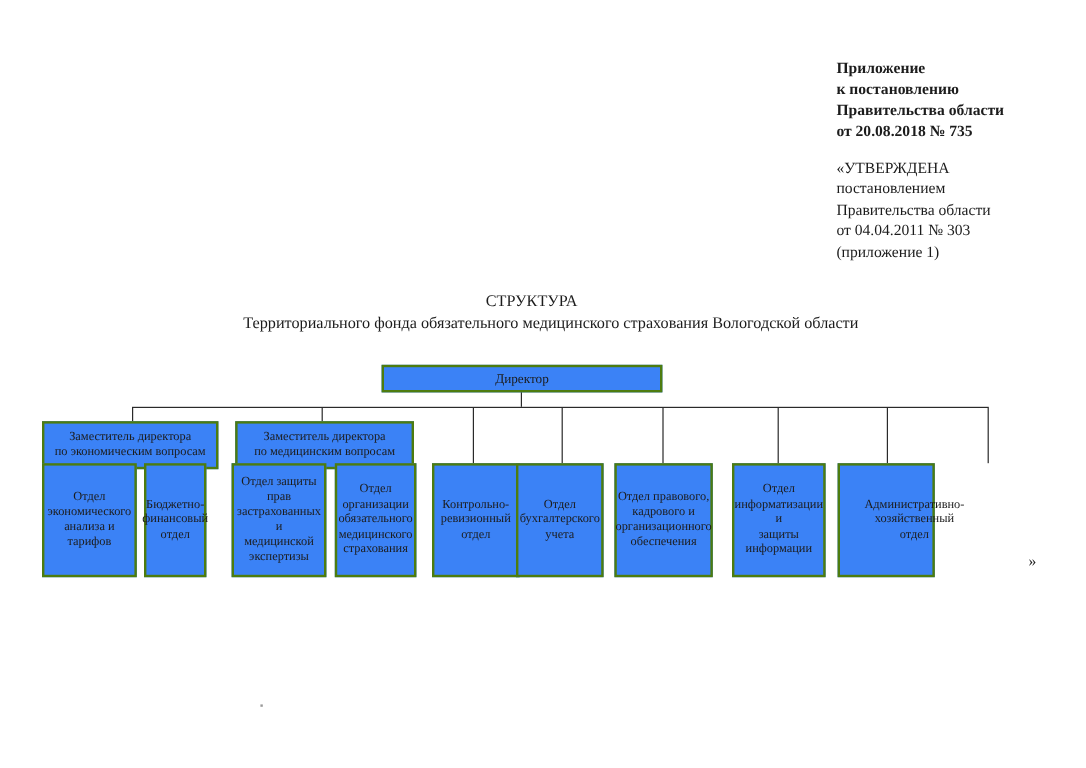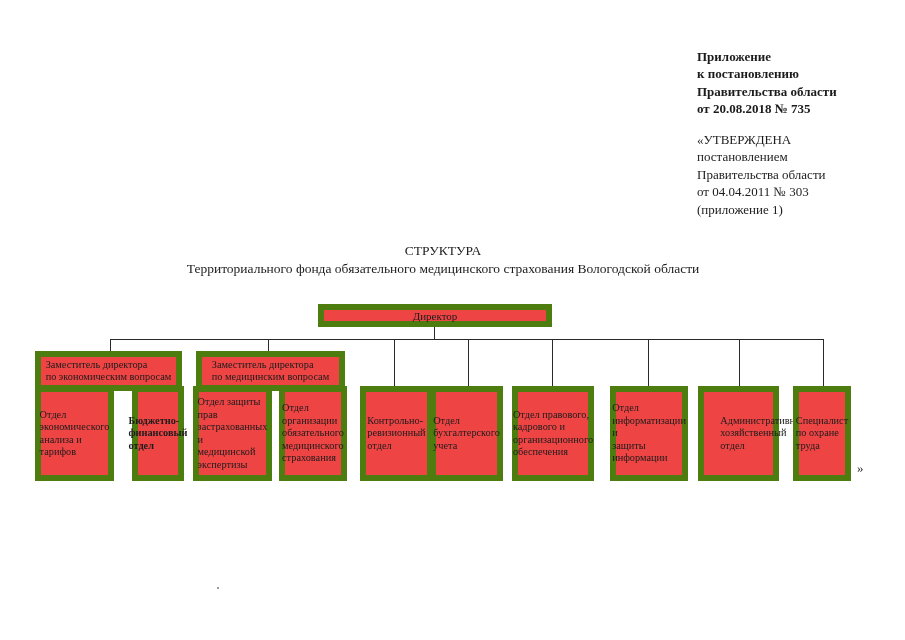--- a/index.html
+++ b/index.html
@@ -27,51 +27,52 @@
     top: 243px;
     left: 0;
     width: 886px;
     text-align: center;
     font-size: 13.5px;
     font-family: Liberation Serif, serif;
   }
   .doc-subtitle {
     position: absolute;
     top: 261px;
-    left: 0;
+    left: 16px;
     width: 886px;
     text-align: center;
     font-size: 13.5px;
   }
   .line { position: absolute; background: #2a2a2a; }
   .node {
     position: absolute;
-    border: 6px solid #4d7c0f;
-    background: #ef4444;
+    border: 2px solid #4d7c0f;
+    background: #3b82f6;
     display: flex;
     align-items: center;
     justify-content: center;
+    text-align: center;
     white-space: pre-line;
   }
   .director {
     left: 318px; top: 304px; width: 234px; height: 23px;
     font-size: 11px;
   }
   .deputy {
     top: 351px; height: 40px;
     font-size: 10.3px; line-height: 11.6px;
   }
   .dep-econ { left: 35px;  width: 147px; }
   .dep-med  { left: 196px; width: 149px; }
   .dept {
     top: 386px; height: 95px;
     font-size: 10.3px; line-height: 12.5px;
   }
   .d0 { left: 35px;  width: 79px; }
-  .d1 { left: 132px; width: 52px; font-weight: bold; }
+  .d1 { left: 120px; width: 52px; }
   .d2 { left: 193px; width: 79px; }
   .d3 { left: 279px; width: 68px; }
   .d4 { left: 360px; width: 73px; }
   .d5 { left: 430px; width: 73px; }
   .d6 { left: 512px; width: 82px; }
   .d7 { left: 610px; width: 78px; }
   .d8 { left: 698px; width: 81px; padding-left: 47px; }
   .d9 { left: 793px; width: 58px; }
   .closing-quote {
     position: absolute;
@@ -151,21 +152,18 @@
 кадрового и
 организационного
 обеспечения</div>
   <div class="node dept d7">Отдел
 информатизации и
 защиты
 информации</div>
   <div class="node dept d8">Административно-
 хозяйственный
 отдел</div>
-  <div class="node dept d9">Специалист
-по охране
-труда</div>
 
   <div class="closing-quote">»</div>
 
   <div class="speck"></div>
 
 </div>
 
 </body></html>

